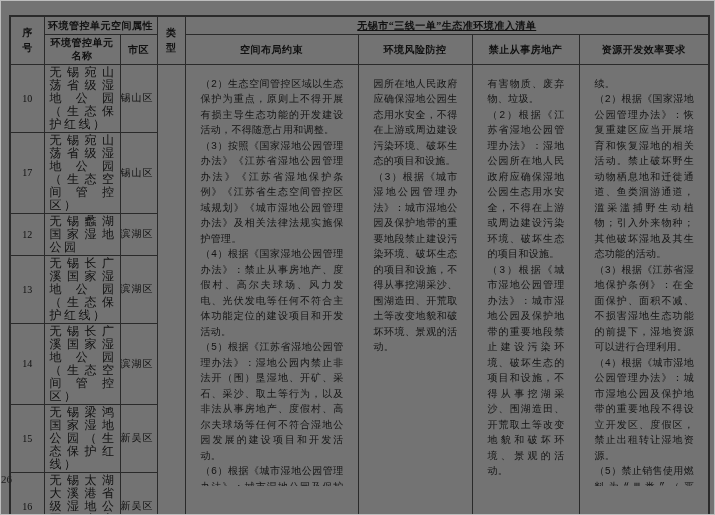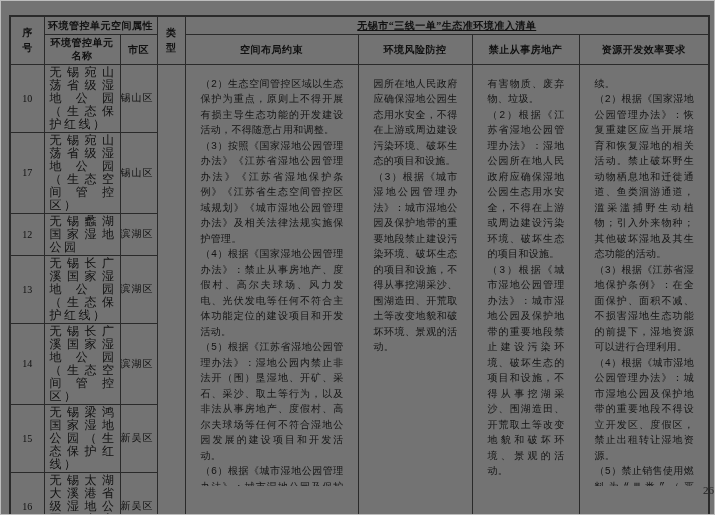--- a/index.html
+++ b/index.html
@@ -59,22 +59,22 @@
     text-align: justify; text-justify: inter-ideograph;
     white-space: pre-wrap;
     padding: 2px 4px 0 5px;
     max-height: 411px; overflow: hidden;
     color: #141414;
   }
   tr.h66 { height: 66px; } tr.h69 { height: 69px; } tr.h31 { height: 31px; }
   tr.h60 { height: 60px; } tr.h62 { height: 62px; } tr.h61 { height: 61px; }
   .page-num {
     position: absolute;
-    left: 0; top: 483px; width: 100%;
-    text-align: right;
+    left: 0; top: 472px; width: 100%;
+    text-align: left;
     font-size: 11px; color: #222;
   }
 </style>
 </head>
 <body>
 
 <div class="page">
   <table class="doc-table">
     <colgroup>
       <col style="width:34px">

